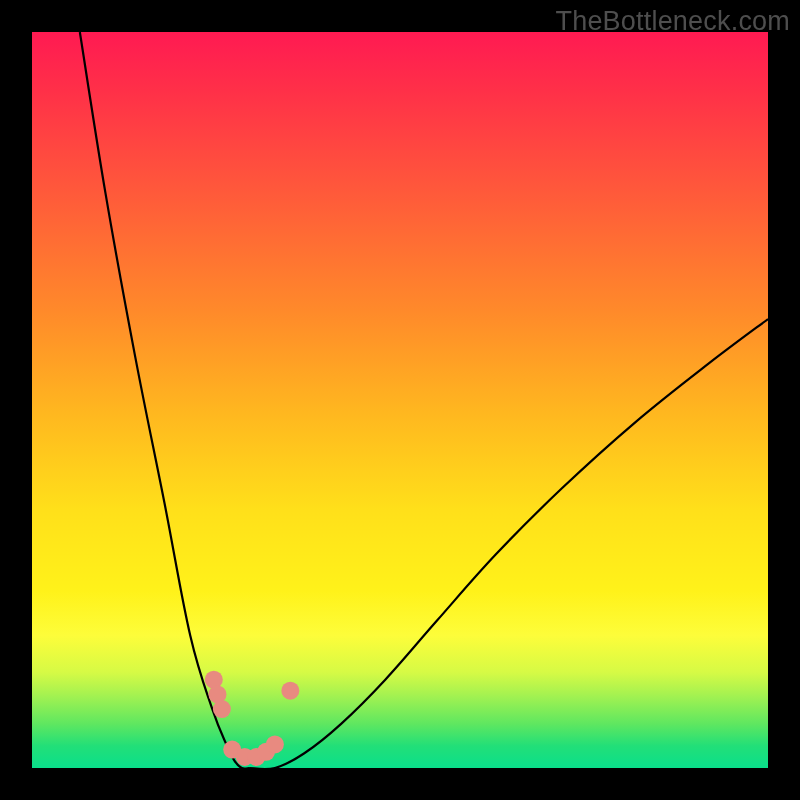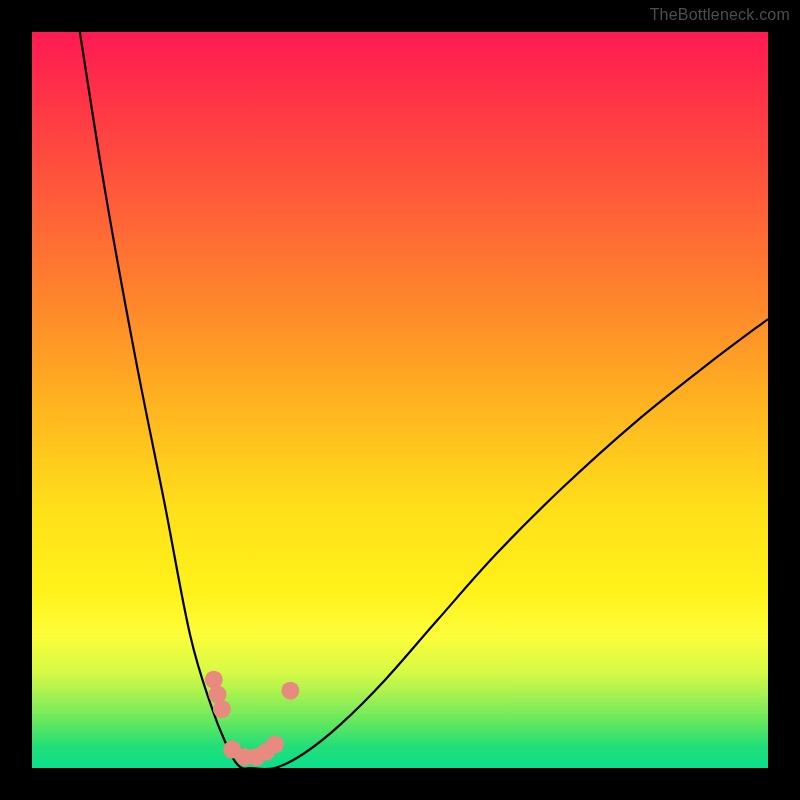--- a/index.html
+++ b/index.html
@@ -41,21 +41,21 @@
       #5fe760 94%,
       #22df78 97%,
       #0adf8b 100%
     );
   }
   .watermark {
     position: absolute;
     top: 6px;
     right: 10px;
     color: #4e4e4e;
-    font-size: 16px;
+    font-size: 27px;
     letter-spacing: 0.2px;
     font-weight: 500;
     user-select: none;
   }
   svg.curves {
     position: absolute;
     left: 0;
     top: 0;
     width: 736px;
     height: 736px;

